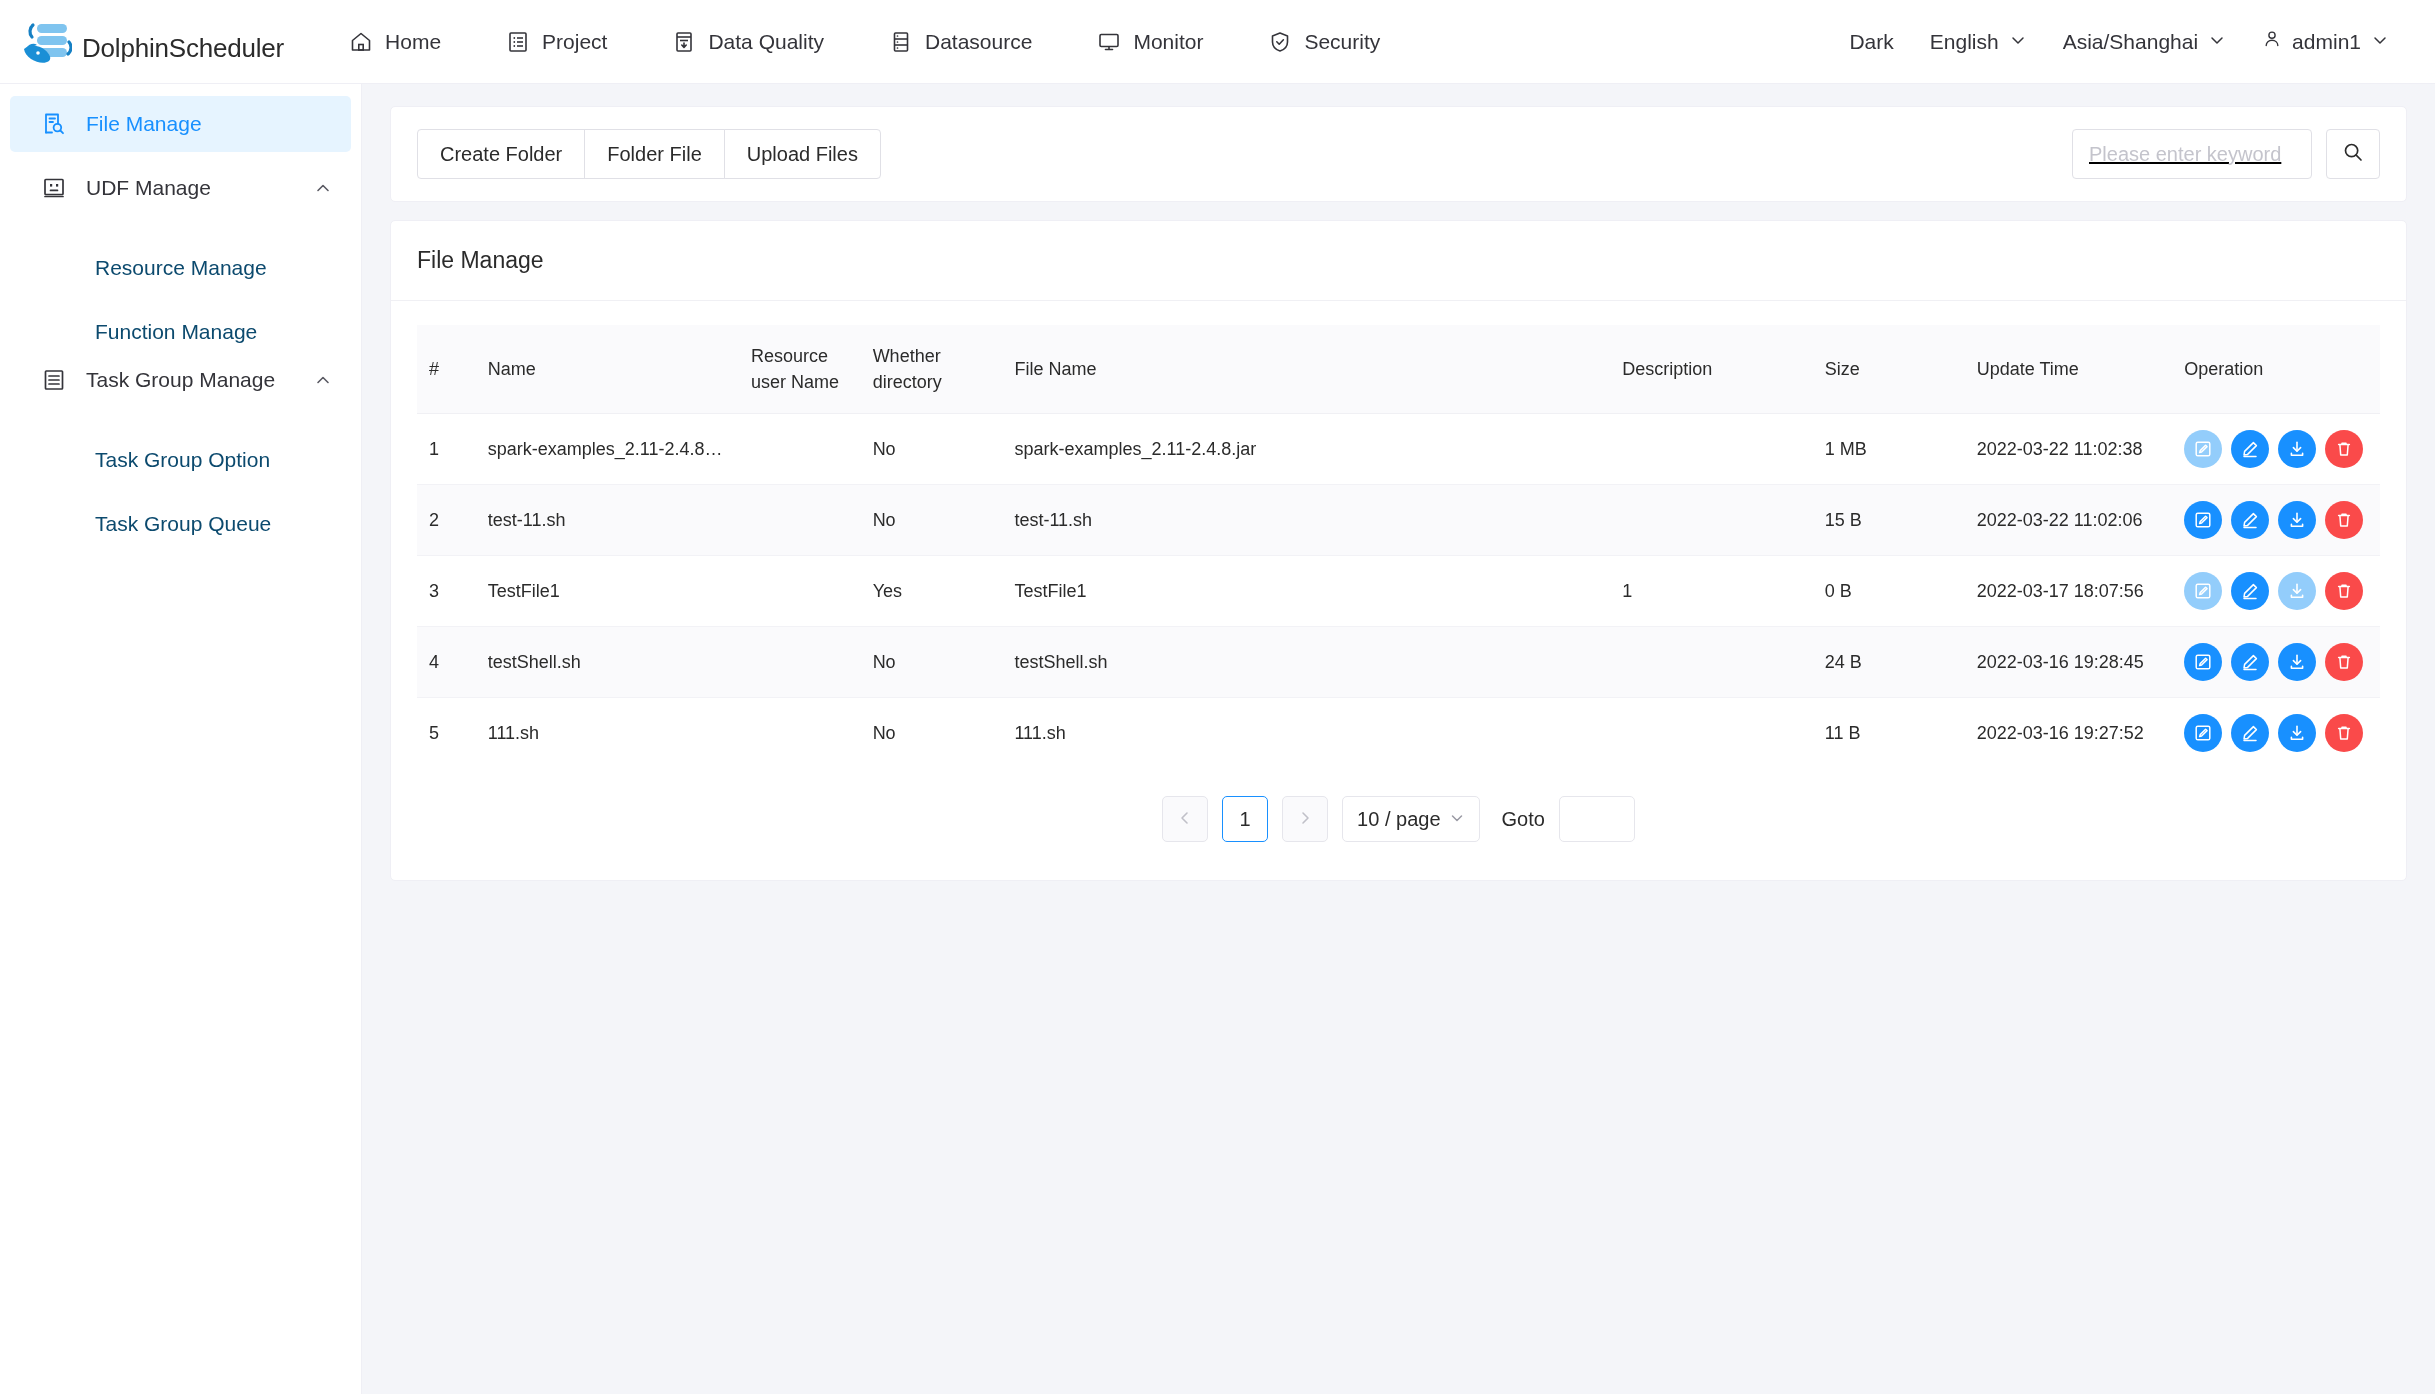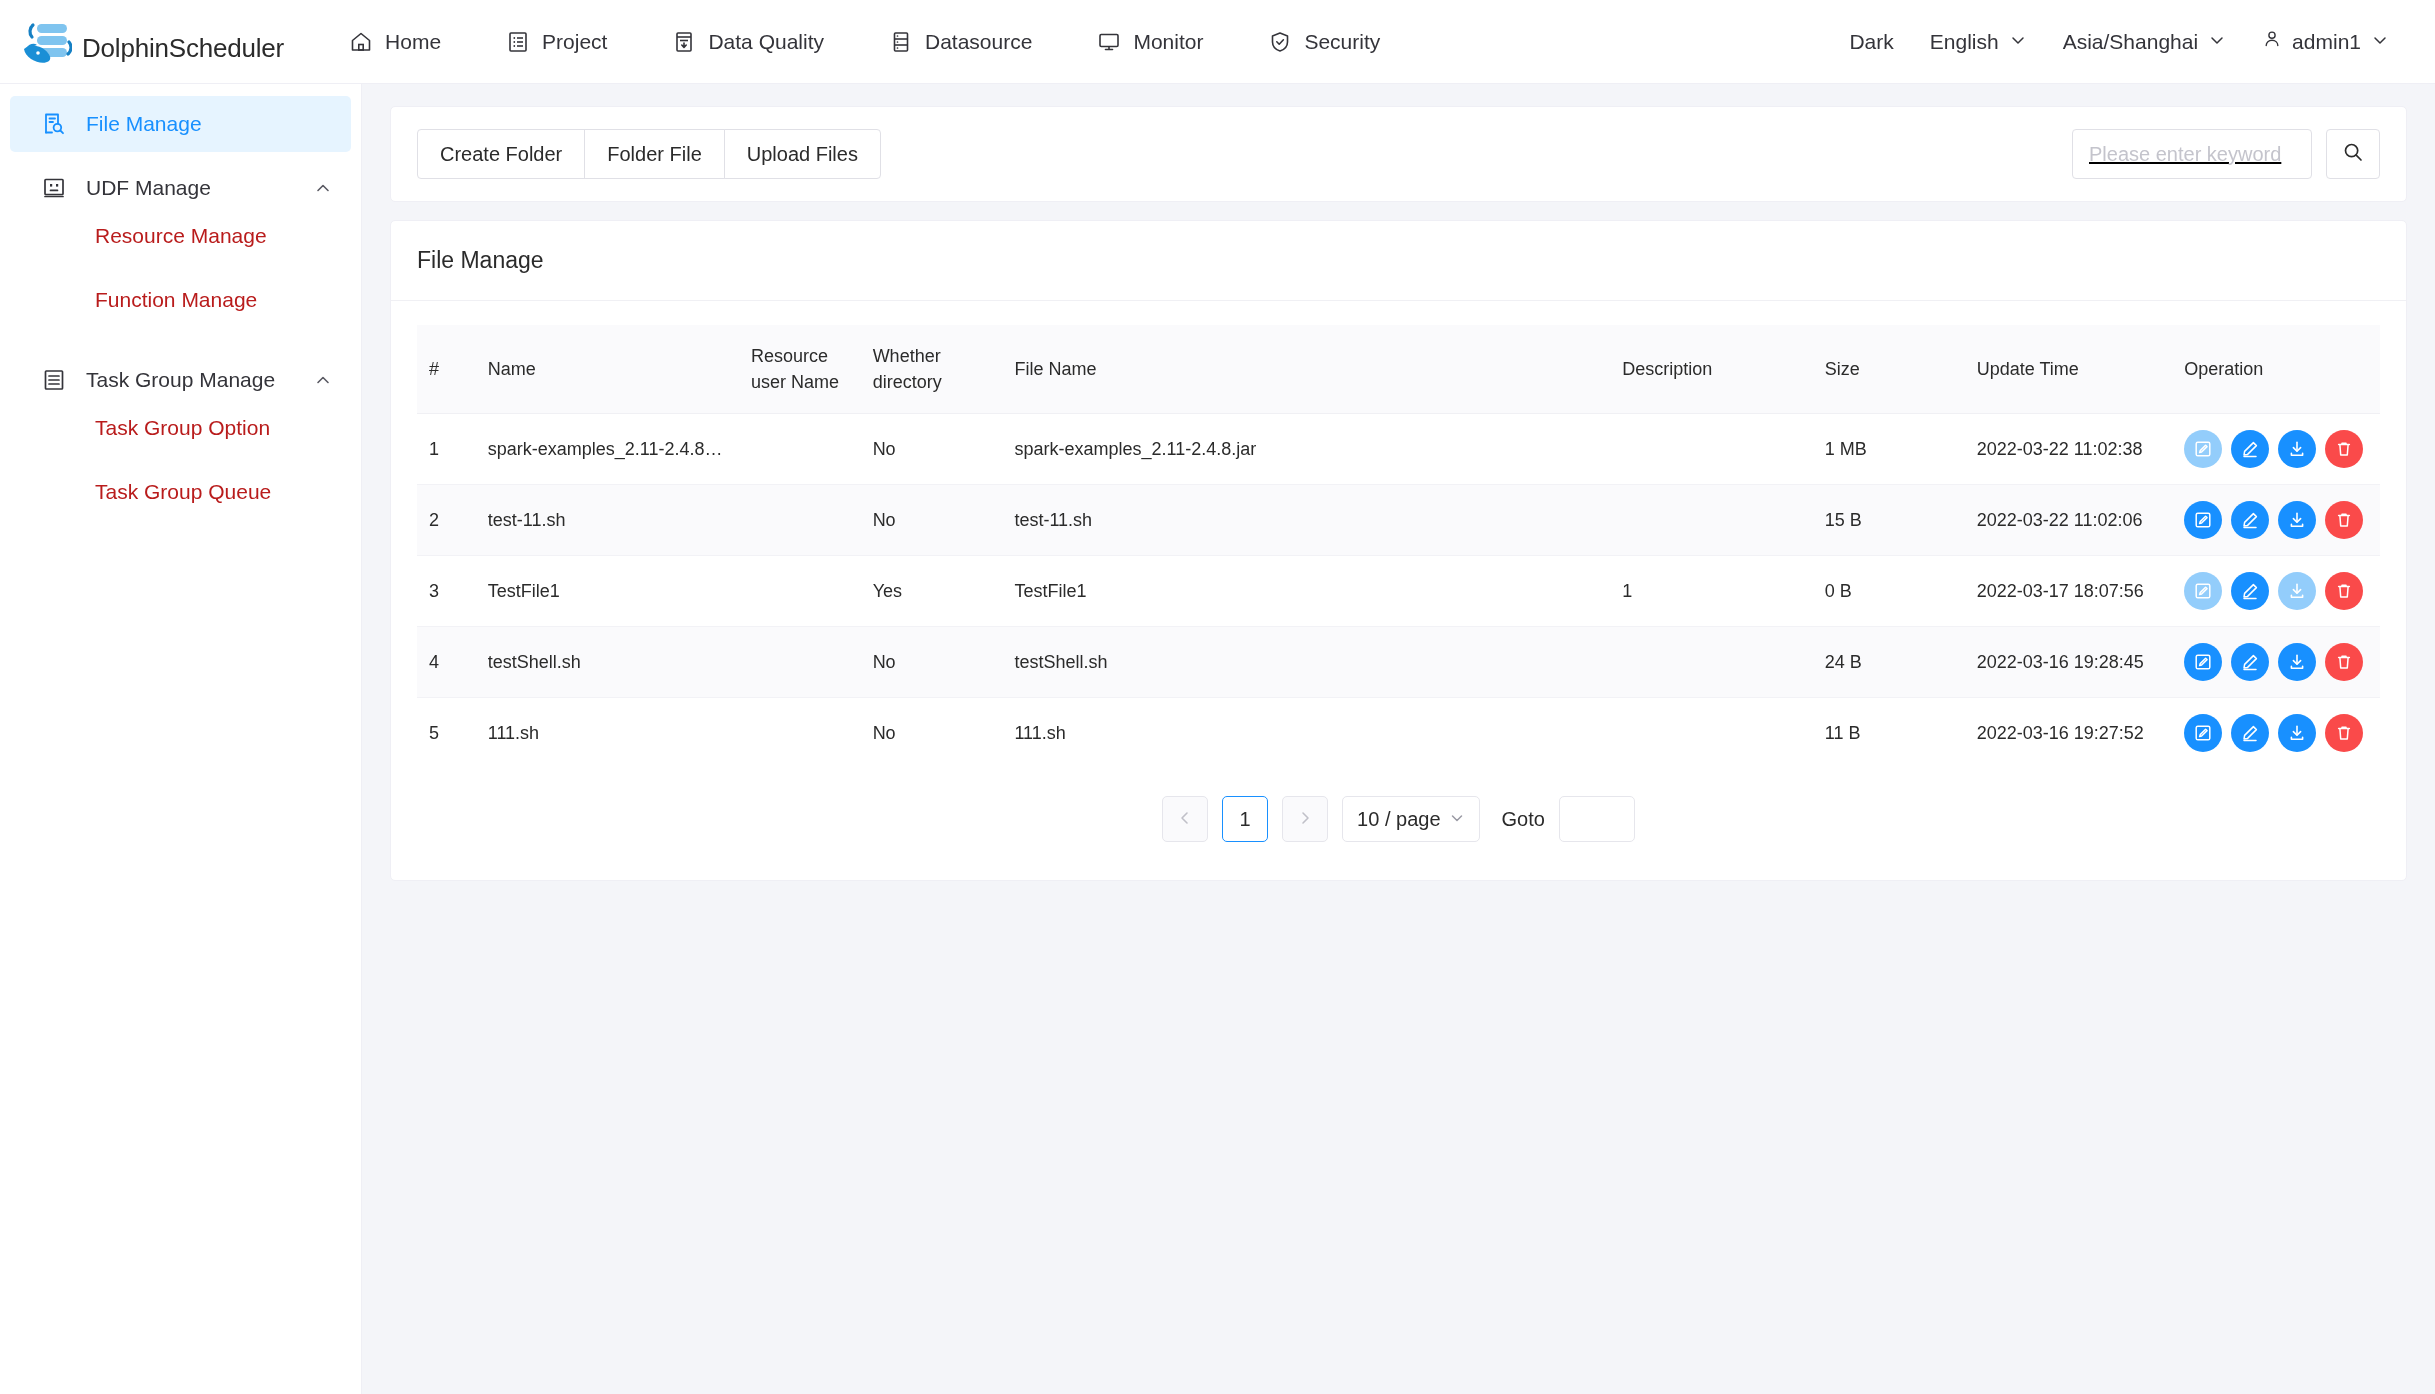--- a/index.html
+++ b/index.html
@@ -64,24 +64,24 @@
     height: 56px; border-radius: 5px;
     padding: 0 18px 0 30px;
     font-size: 21px; color: #34343a;
     cursor: pointer; margin-bottom: 8px;
     position: relative;
   }
   .side-item.active { background: #e6f4ff; color: #1890ff; }
   .side-item .sicon { width: 28px; height: 28px; margin-right: 18px; display: flex; align-items: center; justify-content: center; flex: 0 0 auto; }
   .side-item .sarrow { margin-left: auto; width: 20px; height: 20px; display: flex; align-items: center; justify-content: center; }
   .side-sub {
-    display: flex; align-items: flex-start;
+    display: flex; align-items: flex-end;
     height: 56px; border-radius: 5px;
     padding-left: 85px;
-    font-size: 21px; color: #b91c1c; cursor: pointer; margin-bottom: 8px;
+    font-size: 21px; color: #0c4a6e; cursor: pointer; margin-bottom: 8px;
   }
   .sb-scroll {
     position: absolute; left: 368px; top: 560px;
     width: 7px; height: 140px; border-radius: 4px; background: #b8b8b8;
   }
 
   
   .main {
     flex: 1 1 auto;
     background: #f4f5f9;

